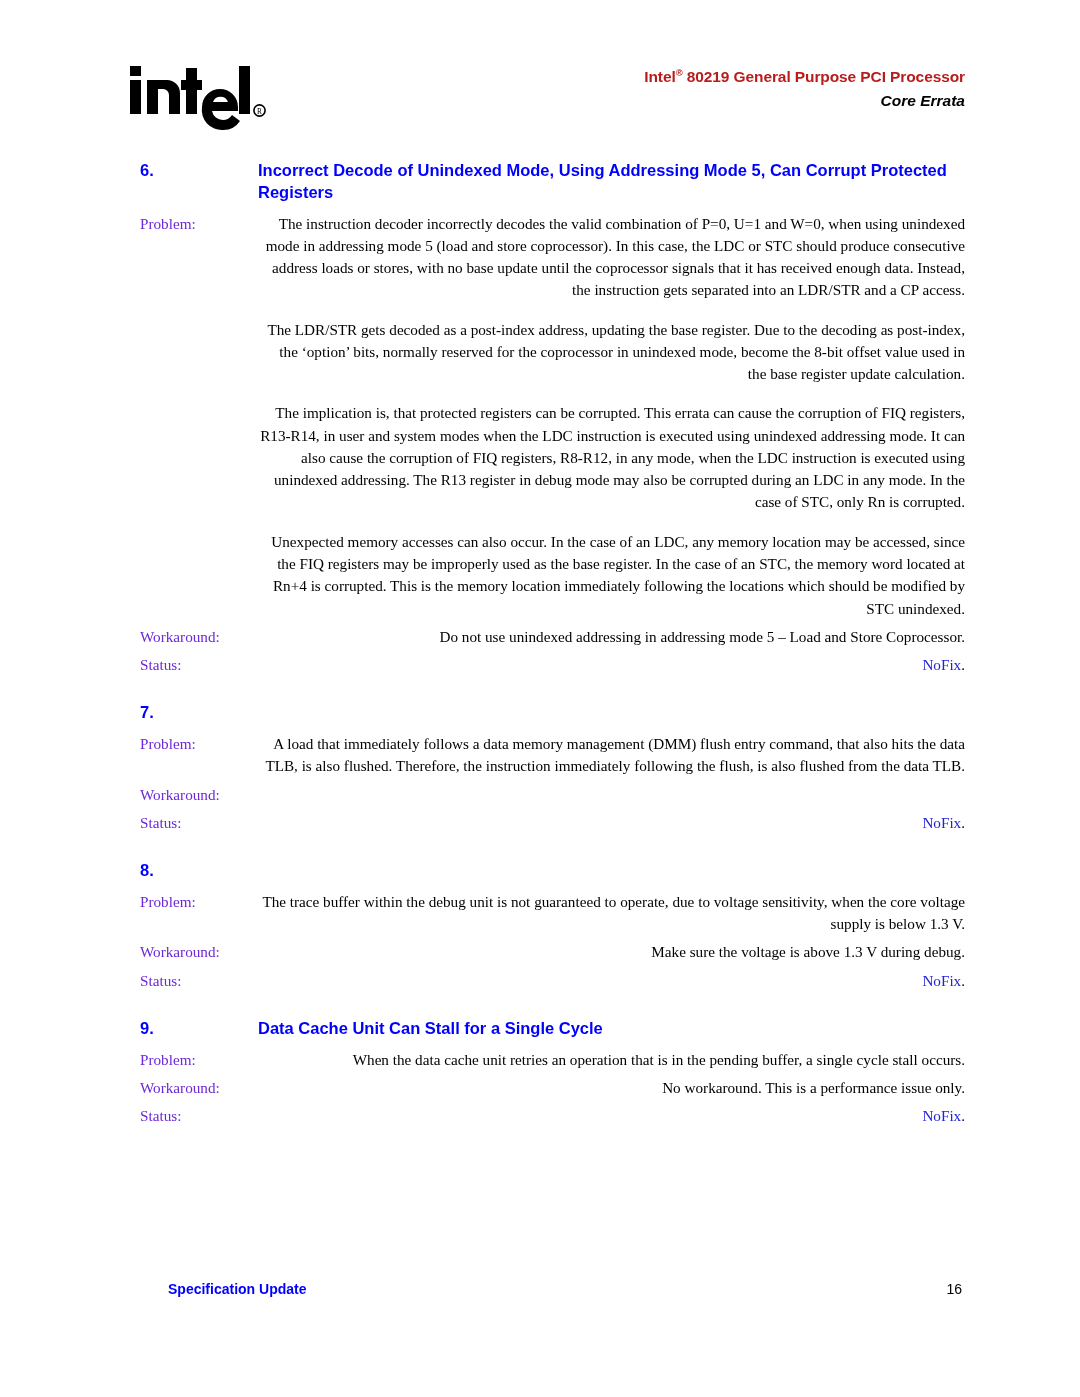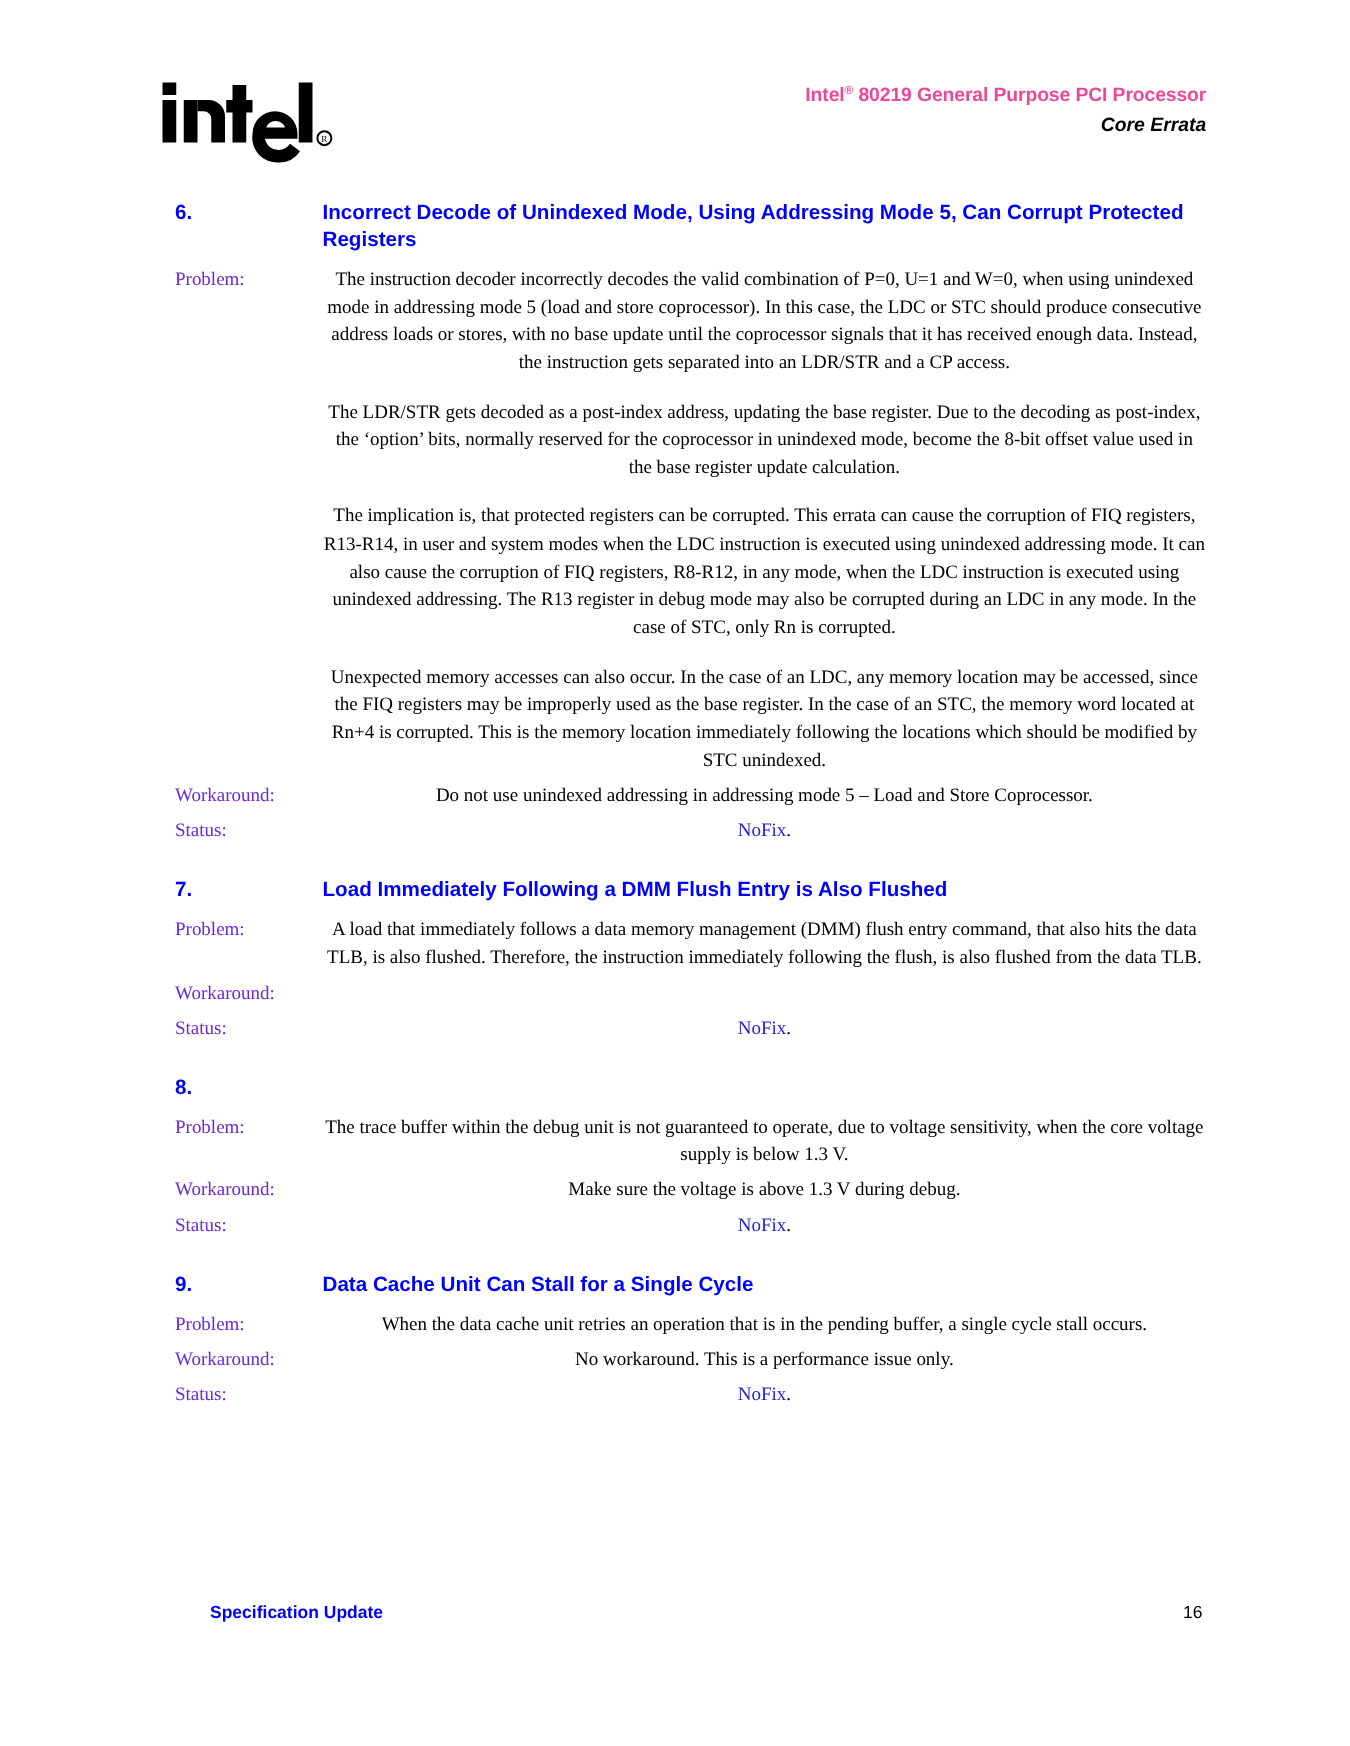--- a/index.html
+++ b/index.html
@@ -47,21 +47,21 @@
     position: absolute;
     right: 0;
     top: 10px;
     text-align: right;
     font-family: "Liberation Sans", "DejaVu Sans", sans-serif;
     line-height: 1.42;
   }
   .header-title {
     font-size: 15.5px;
     font-weight: bold;
-    color: #ec4899;
+    color: #b91c1c;
     letter-spacing: -0.1px;
     white-space: nowrap;
   }
   .header-title sup {
     font-size: 9.5px;
     vertical-align: super;
     line-height: 0;
   }
   .header-sub {
     font-size: 15.5px;
@@ -111,21 +111,21 @@
     width: 118px;
     font-size: 15.2px;
     line-height: 1.46;
     color: #6d28d9;
   }
   .row-body {
     flex: 1 1 auto;
     font-size: 15.2px;
     line-height: 1.465;
     color: #000000;
-    text-align: center;
+    text-align: right;
     max-width: 707px;
   }
   .row-body p {
     margin: 0 0 17px 0;
   }
   .row-body p:last-child { margin-bottom: 0; }
 
   .nofix { color: #2222dd; }
   .nofix-dot { color: #000000; }
   .gap-section { height: 20px; }
@@ -214,21 +214,20 @@
         <div class="row-label">Status:</div>
         <div class="row-body"><span class="nofix">NoFix</span><span class="nofix-dot">.</span></div>
       </div>
     </div>
 
     <div class="gap-section"></div>
 
     <div class="erratum">
       <div class="erratum-heading">
         <div class="erratum-num">7.</div>
-        <div class="erratum-title">Load Immediately Following a DMM Flush Entry is Also Flushed</div>
       </div>
 
       <div class="row">
         <div class="row-label">Problem:</div>
         <div class="row-body">
           <p>A load that immediately follows a data memory management (DMM) flush entry command, that also hits the data TLB, is also flushed. Therefore, the instruction immediately following the flush, is also flushed from the data TLB.</p>
         </div>
       </div>
 
       <div class="row">

